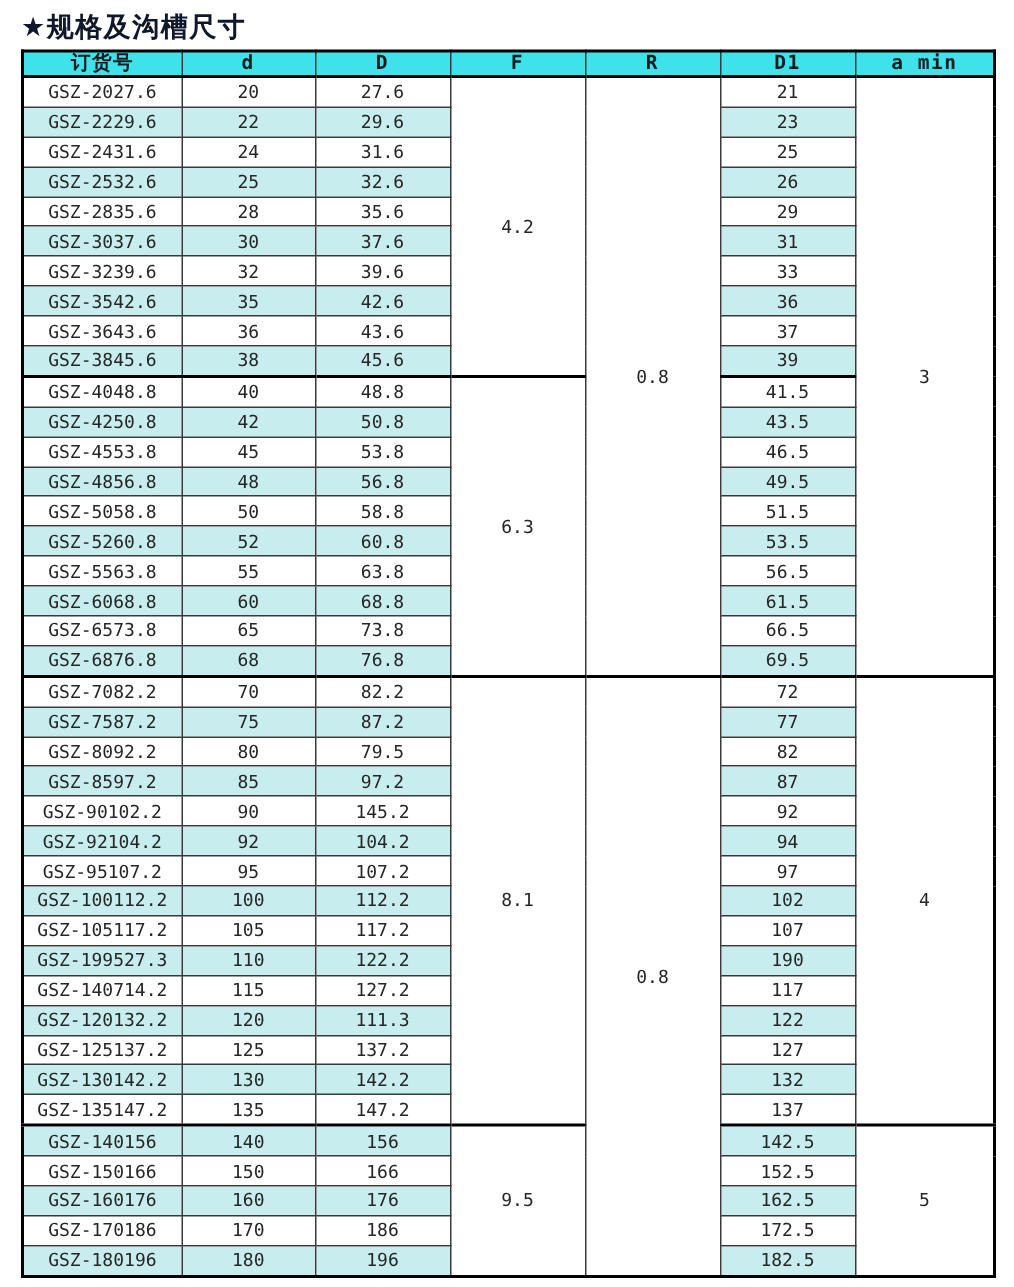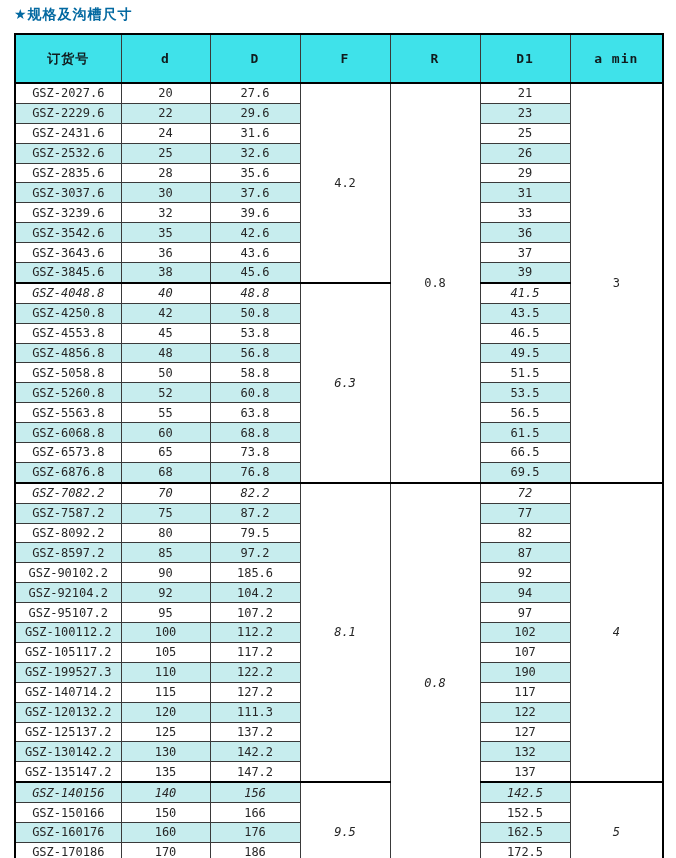--- a/index.html
+++ b/index.html
@@ -7,47 +7,47 @@
   }
   html,body{margin:0;padding:0;}
   body{
     width:676px;height:858px;background:#ffffff;overflow:hidden;
     font-family:"DejaVu Sans Mono","DejaVu Sans",monospace;
     position:relative;
   }
   .page-title{
     position:absolute;left:14px;top:6px;
     font-family:"DejaVu Sans","Liberation Sans",sans-serif;
-    font-size:14px;font-weight:600;color:#0369a1;letter-spacing:1px;
+    font-size:18px;font-weight:600;color:#0f172a;letter-spacing:1px;
   }
   table.spec{
     position:absolute;left:14px;top:33px;width:648px;
     border-collapse:collapse;table-layout:fixed;
     border:2px solid var(--outer);
   }
   col.c0{width:106px}col.c1{width:89px}col.c2{width:90px}col.c3{width:90px}
   col.c4{width:90px}col.c5{width:90px}col.c6{width:93px}
   th{
     background:var(--hdr);
     border:1px solid var(--grid);
     border-bottom:2px solid var(--outer);
     height:15px;line-height:15px;
     font-size:13px;font-weight:600;color:#101c1e;
     font-family:"DejaVu Sans Mono","DejaVu Sans",monospace;
-    padding:16px;text-align:center;letter-spacing:1px;
+    padding:0;text-align:center;letter-spacing:1px;
   }
   td{
     border:1px solid var(--grid);
     height:18.9px;line-height:18px;
     font-size:12px;color:#262626;
     padding:0;text-align:center;
     white-space:nowrap;overflow:hidden;
   }
   tr.alt td{background:var(--alt);}
-  tr.sec td{border-top:2px solid var(--outer);font-style:italic;}
+  tr.sec td{border-top:2px solid var(--outer);}
   table.spec td.merge{background:#ffffff !important;vertical-align:middle;}
 </style>
 </head>
 <body>
 
 <div class="page-title">★规格及沟槽尺寸</div>
 
 <table class="spec">
   <colgroup>
     <col class="c0">
@@ -217,21 +217,21 @@
       </tr>
       <tr class="alt">
         <td>GSZ-8597.2</td>
         <td>85</td>
         <td>97.2</td>
         <td>87</td>
       </tr>
       <tr>
         <td>GSZ-90102.2</td>
         <td>90</td>
-        <td>185.6</td>
+        <td>145.2</td>
         <td>92</td>
       </tr>
       <tr class="alt">
         <td>GSZ-92104.2</td>
         <td>92</td>
         <td>104.2</td>
         <td>94</td>
       </tr>
       <tr>
         <td>GSZ-95107.2</td>

